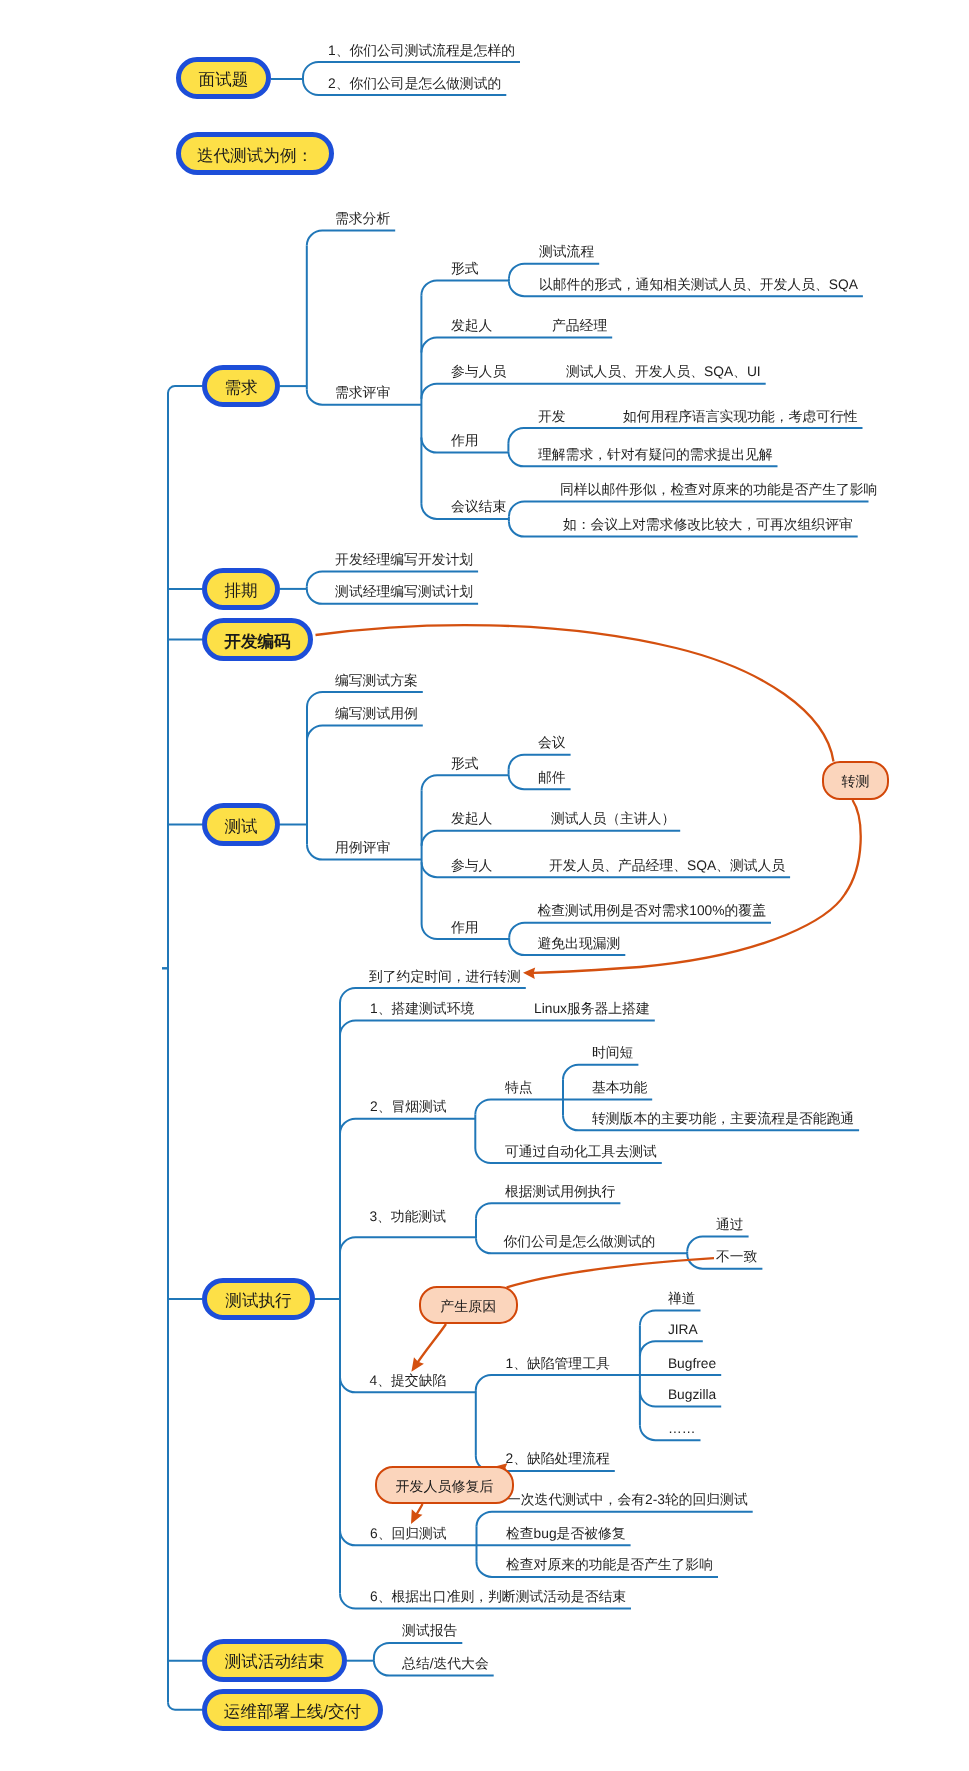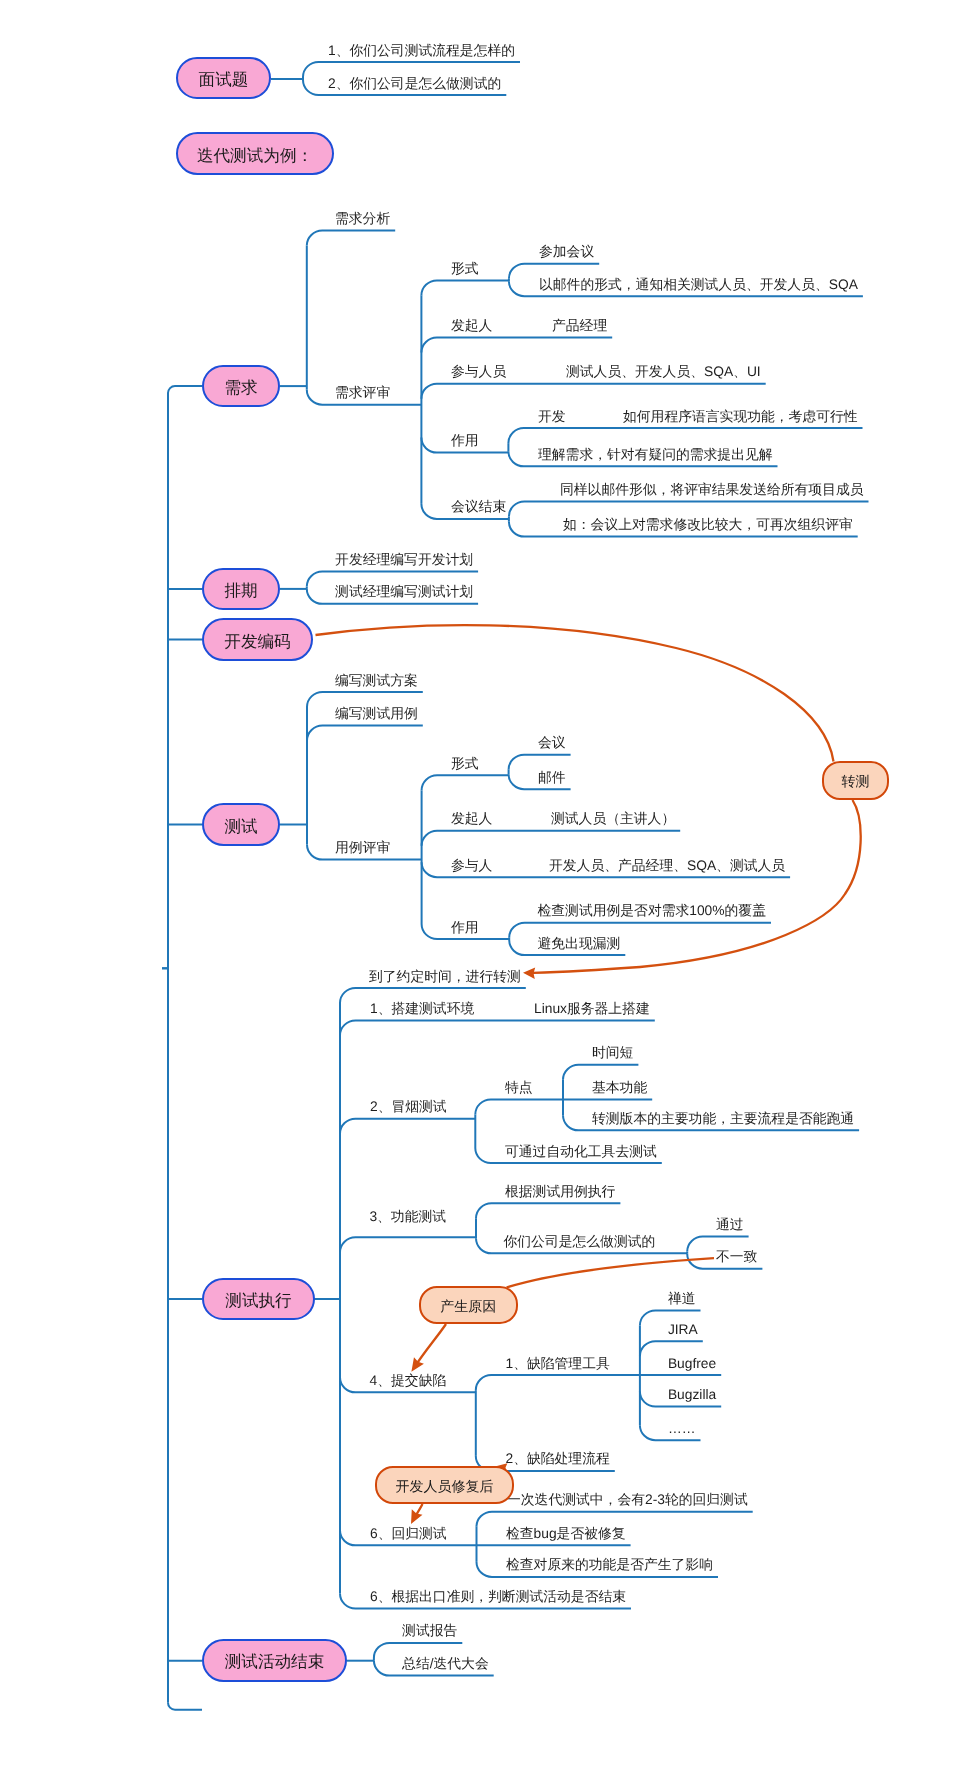--- a/index.html
+++ b/index.html
@@ -2,21 +2,21 @@
 <html><head>
 <meta charset="utf-8">
 <title>测试流程</title>
 <style>
 html,body{margin:0;padding:0;background:#fff;}
 #page{position:relative;width:969px;height:1771px;background:#fff;overflow:hidden;
   font-family:"Liberation Sans","DejaVu Sans",sans-serif;
   -webkit-font-smoothing:antialiased;text-rendering:geometricPrecision;}
 svg#wires{position:absolute;left:0;top:0;width:969px;height:1771px;}
 .node{position:absolute;box-sizing:border-box;display:flex;align-items:center;justify-content:center;
-  border:2px solid #1d4ed8;background:#f9a8d4;color:#1a1a1a;white-space:nowrap;}
+  border:5px solid #1d4ed8;background:#fde047;color:#1a1a1a;white-space:nowrap;}
 .node span{display:block;transform:translate3d(0,1.6px,0);}
 .node.root{font-size:20.2px;border-radius:8px;}
 .node.lvl1{font-size:16.6px;border-radius:22px;}
 .node.accent{border:2.2px solid #d24709;background:#fbd5bc;font-size:14px;border-radius:18px;color:#1a1a1a;}
 .lbl{position:absolute;font-size:13.8px;color:#1f1f1f;white-space:nowrap;line-height:1;
   transform:translateZ(0);}
 </style>
 </head>
 <body>
 
@@ -123,32 +123,32 @@
       <path d="M 0 0 L -12 -5.8 L -10.56 0 L -12 5.8 Z" fill="#d4500f" transform="translate(523,972.8) rotate(182)"></path>
       <path d="M 0 0 L -13.5 -6 L -11.88 0 L -13.5 6 Z" fill="#d4500f" transform="translate(411.4,1371.7) rotate(124)"></path>
       <path d="M 0 0 L -12 -4.5 L -10.56 0 L -12 4.5 Z" fill="#d4500f" transform="translate(495,1466.5) rotate(186)"></path>
       <path d="M 0 0 L -13.5 -6 L -11.88 0 L -13.5 6 Z" fill="#d4500f" transform="translate(411,1524) rotate(117)"></path>
     </svg>
 <div class="lbl" style="left: 328px; top: 43.5px;">1、你们公司测试流程是怎样的</div>
     <div class="lbl" style="left: 328px; top: 76.5px;">2、你们公司是怎么做测试的</div>
     <div class="lbl" style="left: 335px; top: 212.1px;">需求分析</div>
     <div class="lbl" style="left: 335px; top: 386.2px;">需求评审</div>
     <div class="lbl" style="left: 451px; top: 261.9px;">形式</div>
-    <div class="lbl" style="left: 539px; top: 245.2px;">参加会议</div>
+    <div class="lbl" style="left: 539px; top: 245.2px;">测试流程</div>
     <div class="lbl" style="left: 539px; top: 277.7px;">以邮件的形式，通知相关测试人员、开发人员、SQA</div>
     <div class="lbl" style="left: 451px; top: 319.1px;">发起人</div>
     <div class="lbl" style="left: 552px; top: 319.1px;">产品经理</div>
     <div class="lbl" style="left: 451px; top: 365.2px;">参与人员</div>
     <div class="lbl" style="left: 566px; top: 365.2px;">测试人员、开发人员、SQA、UI</div>
     <div class="lbl" style="left: 451px; top: 434.1px;">作用</div>
     <div class="lbl" style="left: 538px; top: 409.6px;">开发</div>
     <div class="lbl" style="left: 623px; top: 409.6px;">如何用程序语言实现功能，考虑可行性</div>
     <div class="lbl" style="left: 538px; top: 447.8px;">理解需求，针对有疑问的需求提出见解</div>
     <div class="lbl" style="left: 451px; top: 500.4px;">会议结束</div>
-    <div class="lbl" style="left: 560px; top: 483px;">同样以邮件形似，将评审结果发送给所有项目成员</div>
+    <div class="lbl" style="left: 560px; top: 483px;">同样以邮件形似，检查对原来的功能是否产生了影响</div>
     <div class="lbl" style="left: 563px; top: 518.1px;">如：会议上对需求修改比较大，可再次组织评审</div>
     <div class="lbl" style="left: 335.1px; top: 553.1px;">开发经理编写开发计划</div>
     <div class="lbl" style="left: 335.1px; top: 585.3px;">测试经理编写测试计划</div>
     <div class="lbl" style="left: 335px; top: 673.5px;">编写测试方案</div>
     <div class="lbl" style="left: 335px; top: 707.1px;">编写测试用例</div>
     <div class="lbl" style="left: 335px; top: 841.1px;">用例评审</div>
     <div class="lbl" style="left: 451px; top: 756.8px;">形式</div>
     <div class="lbl" style="left: 538px; top: 736.2px;">会议</div>
     <div class="lbl" style="left: 538px; top: 770.7px;">邮件</div>
     <div class="lbl" style="left: 451px; top: 812.3px;">发起人</div>
@@ -192,31 +192,34 @@
     </div>
     <div class="node lvl1" style="left: 176px; top: 132px; width: 158px; height: 43px;">
       <span>迭代测试为例：</span>
     </div>
     <div class="node lvl1" style="left: 202px; top: 365px; width: 78px; height: 42px;">
       <span>需求</span>
     </div>
     <div class="node lvl1" style="left: 202px; top: 568px; width: 78px; height: 42px;">
       <span>排期</span>
     </div>
-    <div class="node lvl1" style="left: 202px; top: 618px; width: 111px; height: 43px;">
+    <div class="node lvl1" style="left: 202px; top: 618px; width: 111px; height: 43px; font-weight: bold;">
       <span>开发编码</span>
     </div>
     <div class="node lvl1" style="left: 202px; top: 803px; width: 78px; height: 43px;">
       <span>测试</span>
     </div>
     <div class="node lvl1" style="left: 202px; top: 1278px; width: 113px; height: 42px;">
       <span>测试执行</span>
     </div>
     <div class="node lvl1" style="left: 202px; top: 1638.5px; width: 145px; height: 43px;">
       <span>测试活动结束</span>
+    </div>
+    <div class="node lvl1" style="left: 202px; top: 1689.4px; width: 181px; height: 41.3px;">
+      <span>运维部署上线/交付</span>
     </div>
     <div class="node accent" style="left: 822px; top: 761px; width: 67px; height: 39px;">
       <span>转测</span>
     </div>
     <div class="node accent" style="left: 418.5px; top: 1286.4px; width: 99.5px; height: 37.3px;">
       <span>产生原因</span>
     </div>
     <div class="node accent" style="left: 375px; top: 1466px; width: 139px; height: 38px;">
       <span>开发人员修复后</span>
     </div>

